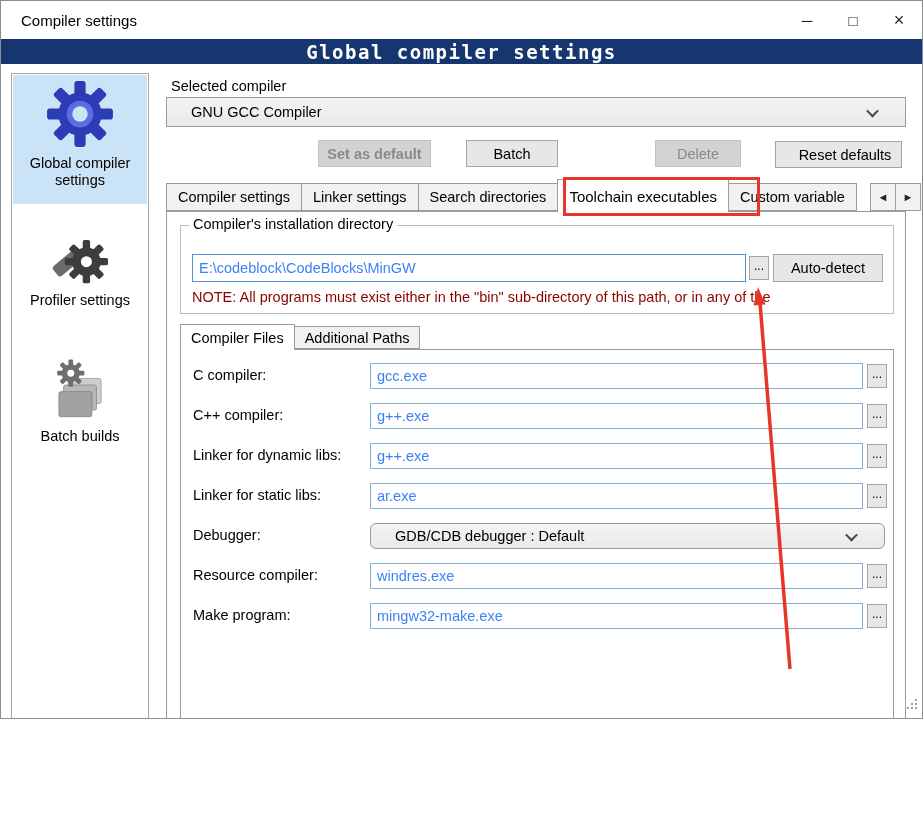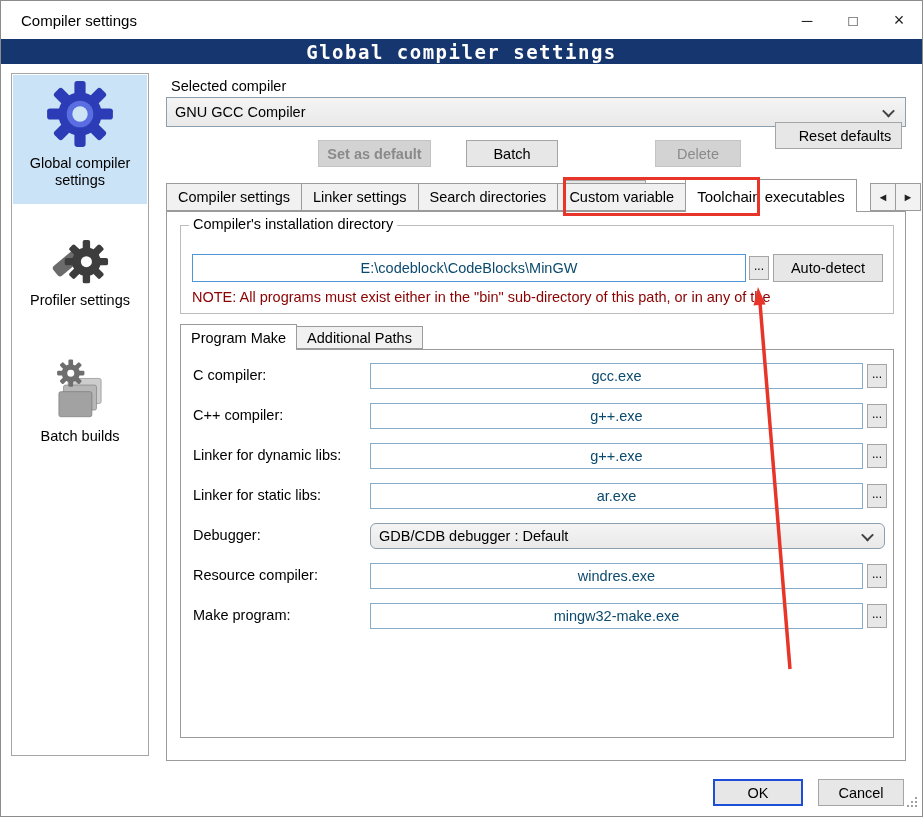--- a/index.html
+++ b/index.html
@@ -1,19 +1,19 @@
 <!DOCTYPE html>
 <html><head>
 <meta charset="utf-8">
 <style>
   * { margin:0; padding:0; box-sizing:border-box; }
   html,body { background:#fff; }
   body { font-family:"Liberation Sans", sans-serif; color:#000; }
 
-  .window { position:relative; width:923px; height:817px; background:#fff;
+  .window { position:relative; width:923px; height:719px; background:#fff;
             border:1px solid #8c8c8c; overflow:hidden; }
 
   
   .titlebar { position:absolute; top:0; left:0; right:0; height:38px; background:#fff;
               display:flex; align-items:center; }
   .title { margin-left:20px; font-size:15px; }
   .win-controls { margin-left:auto; display:flex; height:100%; }
   .win-btn { width:46px; height:100%; display:flex; align-items:center; justify-content:center;
              font-size:15px; color:#222; cursor:default; }
 
@@ -27,21 +27,21 @@
   .sidebar { position:absolute; left:10px; top:72px; width:138px; height:683px;
              background:#fff; border:1px solid #a6a6a6; }
   .side-item { position:absolute; left:1px; right:1px; display:flex; flex-direction:column;
                align-items:center; text-align:center; font-size:14.5px; line-height:17px;
                padding-top:4px; cursor:default; }
   .side-item.selected { background:#cbe3f6; }
   .side-label { margin-top:6px; padding:0 6px; }
 
   
   .sec-label { position:absolute; left:170px; top:77px; font-size:14.5px; }
-  .combo { position:absolute; display:flex; align-items:center; padding:0 8px;
+  .combo { position:absolute; display:flex; align-items:center; padding:0 24px;
            background:linear-gradient(#f4f4f4,#e9e9e9); border:1px solid #8aa0b0;
            font-size:14.5px; cursor:default; }
   .combo-main { left:165px; top:96px; width:740px; height:30px; }
   .chevron { width:9px; height:9px; border-right:2px solid #444; border-bottom:2px solid #444;
              transform:rotate(45deg) translate(-1px,-1px); margin-left:auto; margin-right:4px; }
 
   .btn { position:absolute; display:flex; align-items:center; justify-content:center;
          background:#e7e7e7; border:1px solid #a5a5a5; font-size:14.5px; cursor:default; }
   .btn.disabled { background:#d3d3d3; color:#8a8a8a; border-color:#c3c3c3; }
 
@@ -60,21 +60,21 @@
   
   .panel { position:absolute; left:165px; top:210px; width:740px; height:550px;
            background:#fff; border:1px solid #9b9b9b; }
 
   .groupbox { position:absolute; left:13px; top:13px; width:714px; height:89px;
               border:1px solid #bcbcbc; }
   .groupbox-label { position:absolute; left:8px; top:-10px; background:#fff; padding:0 4px;
                     font-size:14.5px; white-space:nowrap; }
 
   .textbox { position:absolute; border:1px solid #86aecb; background:#fff; font-size:14.5px;
-             padding:0 6px; font-family:"Liberation Sans", sans-serif; color:#0c4a6e; outline:none;text-align:center; }
+             padding:0 6px; font-family:"Liberation Sans", sans-serif; color:#3b82f6; outline:none; }
   .dir-input { left:25px; top:42px; width:554px; height:28px; border-color:#4f96d8; }
   .dots-btn { position:absolute; width:20px; height:24px; background:#e7e7e7;
               border:1px solid #a5a5a5; display:flex; align-items:center; justify-content:center;
               font-size:12px; line-height:1; padding-bottom:5px; cursor:default; }
   .autodetect { left:606px; top:42px; width:110px; height:28px; }
   .note { position:absolute; left:25px; top:77px; width:702px; color:#8b0000; font-size:14.5px;
           white-space:nowrap; overflow:hidden; }
 
   
   .inner-tabs { position:absolute; left:13px; top:112px; height:26px; display:flex;
@@ -168,44 +168,44 @@
   <div class="sec-label">Selected compiler</div>
   <div class="combo combo-main">
     <span>GNU GCC Compiler</span>
     <span class="chevron"></span>
   </div>
 
   <div class="btn disabled" style="left:317px; top:139px; width:113px; height:27px;font-weight:bold;">Set as default</div>
   <div class="btn" style="left:465px; top:139px; width:92px; height:27px;">Batch</div>
   <div class="btn" style="left:564px; top:139px; width:81px; height:27px;margin-top:40px;">Rename</div>
   <div class="btn disabled" style="left:654px; top:139px; width:86px; height:27px;">Delete</div>
-  <div class="btn" style="left:774px; top:121px; width:127px; height:27px;padding-left:13px;">Reset defaults</div>
+  <div class="btn" style="left:774px; top:140px; width:127px; height:27px;padding-left:13px;">Reset defaults</div>
 
   <div class="tabs">
     <div class="tab">Compiler settings</div>
     <div class="tab">Linker settings</div>
     <div class="tab">Search directories</div>
+    <div class="tab selected">Toolchain executables</div>
     <div class="tab">Custom variable</div>
-    <div class="tab selected">Toolchain executables</div>
   </div>
   <div class="tab-arrow" style="left:869px;">◄</div>
   <div class="tab-arrow" style="left:894px;">►</div>
 
   <div class="panel">
 
     <div class="groupbox">
       <div class="groupbox-label">Compiler's installation directory</div>
     </div>
     <input class="textbox dir-input" value="E:\codeblock\CodeBlocks\MinGW" style="">
     <div class="dots-btn" style="left:582px; top:44px;">...</div>
     <div class="btn autodetect">Auto-detect</div>
     <div class="note">NOTE: All programs must exist either in the "bin" sub-directory of this path, or in any of the</div>
 
     <div class="inner-tabs">
-      <div class="inner-tab selected">Program Make</div>
+      <div class="inner-tab selected">Compiler Files</div>
       <div class="inner-tab">Additional Paths</div>
     </div>
 
     <div class="panel2">
 
       <div class="frow" style="top:13px;">
         <span class="flabel">C compiler:</span>
         <input class="textbox finput" value="gcc.exe" style="">
         <div class="dots-btn fdots">...</div>
       </div>

